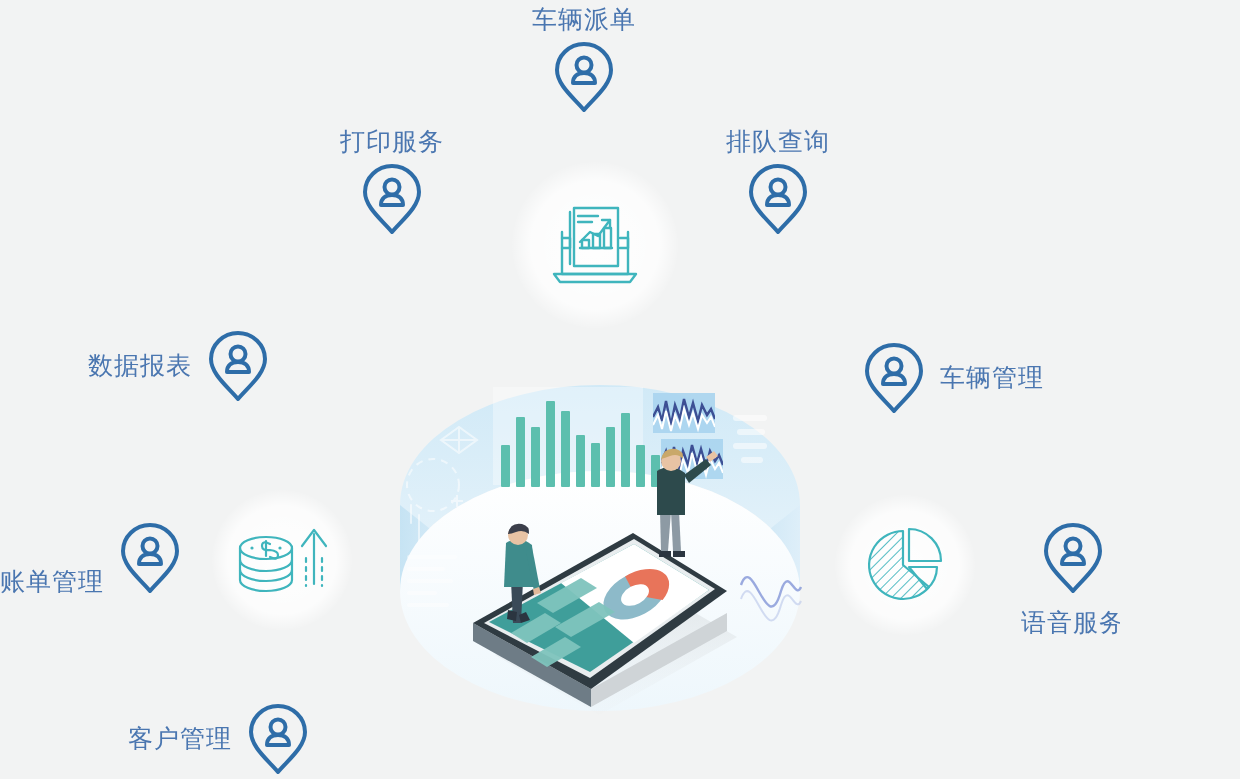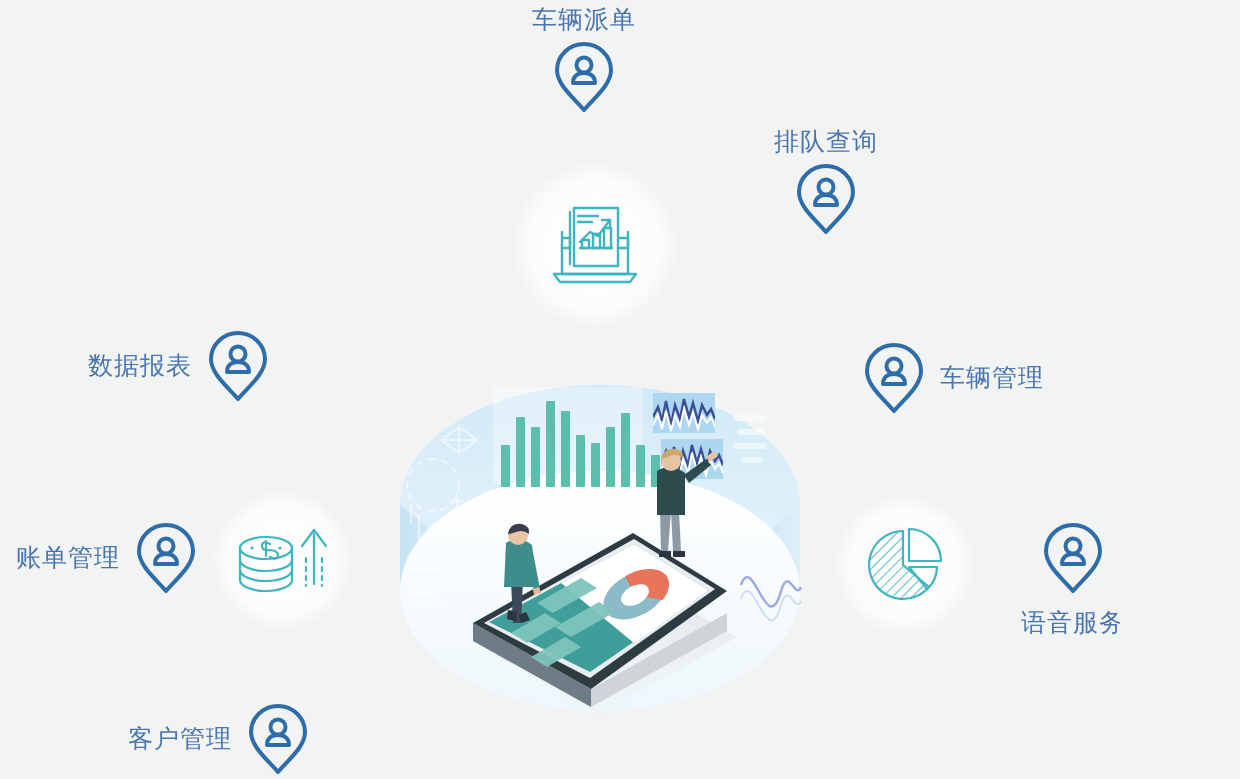--- a/index.html
+++ b/index.html
@@ -271,22 +271,32 @@
     <div class="node-label">车辆派单</div>
     <div class="pin">
       <svg viewBox="0 0 64 74" xmlns="http://www.w3.org/2000/svg" fill="none" stroke="#2e6da8" stroke-width="4" stroke-linecap="round" stroke-linejoin="round">
         <path d="M32 4 C17 4 5 16 5 30 C5 45 22 58 32 70 C42 58 59 45 59 30 C59 16 47 4 32 4 Z"></path>
         <circle cx="32" cy="25" r="7.5"></circle>
         <path d="M21 43 C21 36 26 33 32 33 C38 33 43 36 43 43 Z"></path>
       </svg>
     </div>
   </div>
 
-
-  <div class="node stack" style="left:726px; top:128px;margin-left:48px;">
+  <div class="node stack" style="left:340px; top:128px;">
+    <div class="node-label">打印服务</div>
+    <div class="pin">
+      <svg viewBox="0 0 64 74" xmlns="http://www.w3.org/2000/svg" fill="none" stroke="#2e6da8" stroke-width="4" stroke-linecap="round" stroke-linejoin="round">
+        <path d="M32 4 C17 4 5 16 5 30 C5 45 22 58 32 70 C42 58 59 45 59 30 C59 16 47 4 32 4 Z"></path>
+        <circle cx="32" cy="25" r="7.5"></circle>
+        <path d="M21 43 C21 36 26 33 32 33 C38 33 43 36 43 43 Z"></path>
+      </svg>
+    </div>
+  </div>
+
+  <div class="node stack" style="left:726px; top:128px;">
     <div class="node-label">排队查询</div>
     <div class="pin">
       <svg viewBox="0 0 64 74" xmlns="http://www.w3.org/2000/svg" fill="none" stroke="#2e6da8" stroke-width="4" stroke-linecap="round" stroke-linejoin="round">
         <path d="M32 4 C17 4 5 16 5 30 C5 45 22 58 32 70 C42 58 59 45 59 30 C59 16 47 4 32 4 Z"></path>
         <circle cx="32" cy="25" r="7.5"></circle>
         <path d="M21 43 C21 36 26 33 32 33 C38 33 43 36 43 43 Z"></path>
       </svg>
     </div>
   </div>
 
@@ -305,21 +315,21 @@
     <div class="pin">
       <svg viewBox="0 0 64 74" xmlns="http://www.w3.org/2000/svg" fill="none" stroke="#2e6da8" stroke-width="4" stroke-linecap="round" stroke-linejoin="round">
         <path d="M32 4 C17 4 5 16 5 30 C5 45 22 58 32 70 C42 58 59 45 59 30 C59 16 47 4 32 4 Z"></path>
         <circle cx="32" cy="25" r="7.5"></circle>
         <path d="M21 43 C21 36 26 33 32 33 C38 33 43 36 43 43 Z"></path>
       </svg>
     </div>
     <div class="node-label">车辆管理</div>
   </div>
 
-  <div class="node" style="left:16px; top:521px;">
+  <div class="node" style="left:0px; top:521px;align-items:flex-end;">
     <div class="node-label">账单管理</div>
     <div class="pin">
       <svg viewBox="0 0 64 74" xmlns="http://www.w3.org/2000/svg" fill="none" stroke="#2e6da8" stroke-width="4" stroke-linecap="round" stroke-linejoin="round">
         <path d="M32 4 C17 4 5 16 5 30 C5 45 22 58 32 70 C42 58 59 45 59 30 C59 16 47 4 32 4 Z"></path>
         <circle cx="32" cy="25" r="7.5"></circle>
         <path d="M21 43 C21 36 26 33 32 33 C38 33 43 36 43 43 Z"></path>
       </svg>
     </div>
   </div>
 

